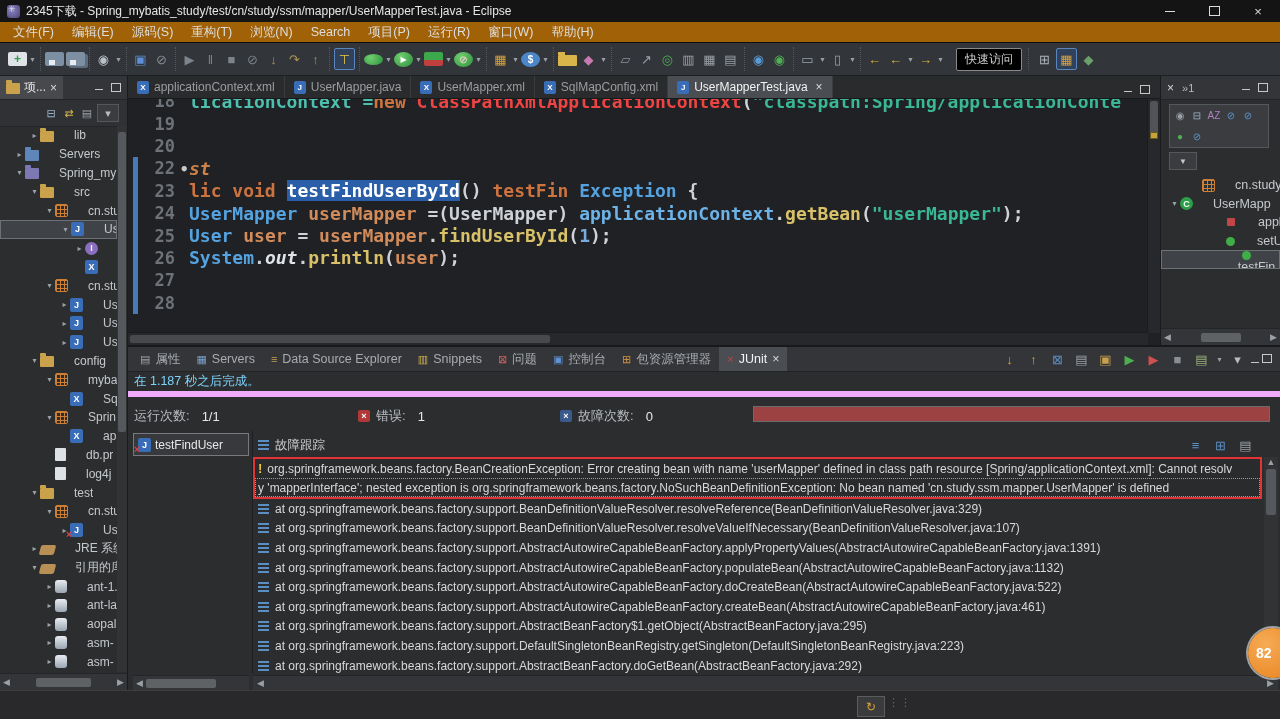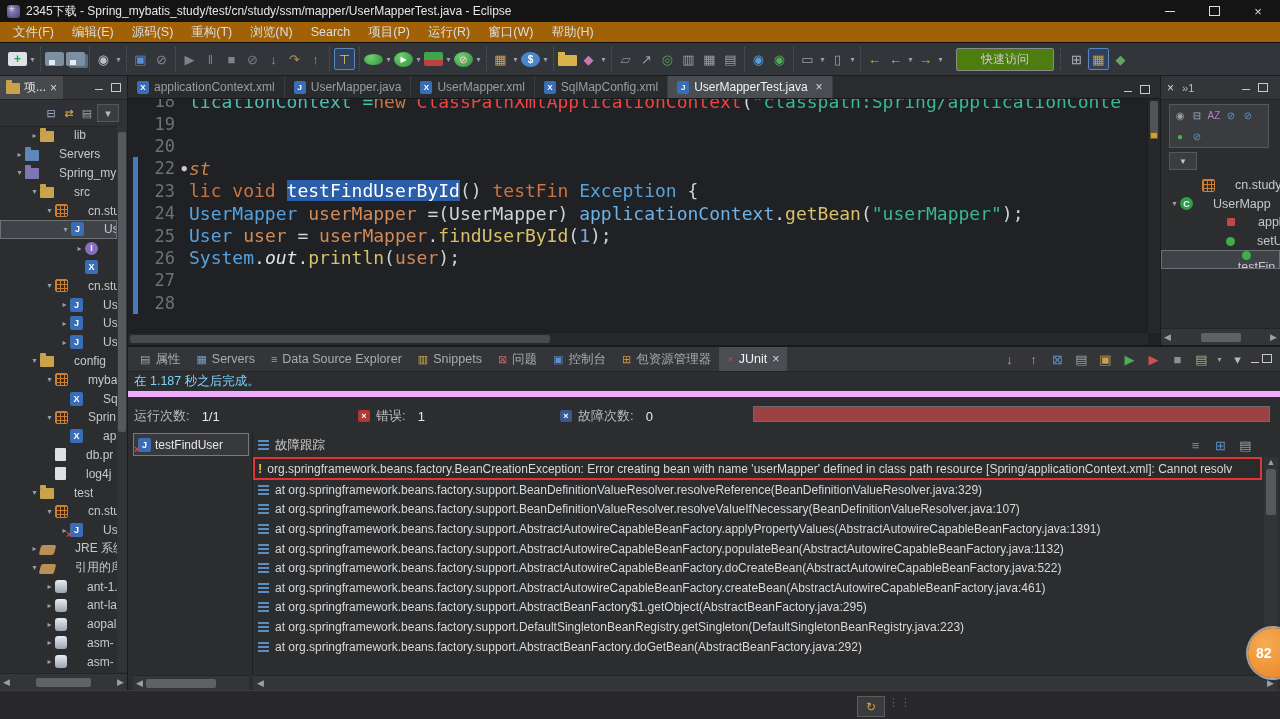--- a/index.html
+++ b/index.html
@@ -36,22 +36,22 @@
   .k-ofolder{width:15px;height:11px;background:#d8b44a;border-radius:1px;position:relative;margin-top:2px}
   .k-ofolder::before{content:"";position:absolute;top:-3px;left:0;width:7px;height:3px;background:#d8b44a}
   .k-run,.k-rundot,.k-runx{width:15px;height:15px;border-radius:50%;background:radial-gradient(circle at 35% 30%,#6fcf6f,#2e8f3e)}
   .k-run::after{content:"▶";color:#fff;font-size:8px;display:block;text-align:center;line-height:15px}
   .k-rundot{width:11px;height:11px}
   .k-runx::after{content:"⊘";color:#ffd3d3;font-size:10px;display:block;text-align:center;line-height:15px}
   .k-cov{width:14px;height:14px;background:linear-gradient(180deg,#3da84b 60%,#c04040 60%);border-radius:2px}
   .k-dollar{width:15px;height:15px;border-radius:50%;background:#4a86c8;color:#fff;font-size:10px;font-weight:bold;
             display:inline-flex;align-items:center;justify-content:center}
   .k-dollar::after{content:"$"}
-  #quickaccess{margin-left:8px;border:1px solid #8a8a8a;background:#4d7c0f;color:#cfcfcf;
-               font-size:12px;padding:2px 24px;border-radius:2px}
+  #quickaccess{margin-left:8px;border:1px solid #8a8a8a;background:#000000;color:#cfcfcf;
+               font-size:12px;padding:2px 8px;border-radius:2px}
   
   #explorer{position:absolute;left:0;top:76px;width:128px;height:614px;background:#2b2d2f;
             border-right:1px solid #1a1b1c;box-sizing:border-box;overflow:hidden}
   .ptabrow{height:23px;background:#333538;display:flex;align-items:center;font-size:12px;color:#e2e2e2;
            border-bottom:1px solid #232426}
   .ptab{display:flex;align-items:center;background:#47494d;height:23px;padding:0 6px;gap:4px}
   .minmax{margin-left:auto;display:flex;gap:8px;padding-right:6px;color:#c8c8c8}
   .minmax .minbar{width:8px;height:1px;background:#c8c8c8;display:inline-block;margin-bottom:2px}
   .minmax .maxbox{width:8px;height:7px;border:1px solid #c8c8c8;display:inline-block}
   .ptoolbar{height:26px;display:flex;align-items:center;justify-content:flex-end;gap:2px;padding:0 8px;
@@ -92,21 +92,21 @@
   
   #editor{position:absolute;left:128px;top:76px;width:1032px;height:269px;background:#202124;overflow:hidden}
   .etabs{height:22px;background:#2a2b2d;display:flex;align-items:flex-end;font-size:12px;color:#9a9da1;
          border-bottom:1px solid #18191a}
   .etab{display:flex;align-items:center;gap:5px;padding:0 9px;height:22px;border-right:1px solid #3a3c3e;white-space:nowrap}
   .etab .fti{width:12px;height:13px;background:#3a6db8;color:#fff;font:bold 8px "Liberation Sans",sans-serif;
              display:inline-flex;align-items:center;justify-content:center;border-radius:2px;flex:none}
   .etab.active{background:#4a4d52;color:#f2f2f2}
   .etab .close{color:#d8d8d8;font-size:12px;margin-left:3px}
   .ecode{position:absolute;left:0;right:12px;top:23px;bottom:12px;overflow:hidden;
-         font-family:"DejaVu Sans Mono",monospace;font-weight:400;font-size:18px}
+         font-family:"DejaVu Sans Mono",monospace;font-weight:700;font-size:18px}
   .codeinner{margin-top:-9px}
   .cline{height:22.4px;display:flex;align-items:center;white-space:pre}
   .gut{width:57px;flex:none;position:relative;display:flex;align-items:center;justify-content:flex-end;height:100%}
   .lnum{color:#6d7278;font-size:17px;padding-right:10px}
   .chg{position:absolute;left:5px;top:0;bottom:0;width:5px;background:#4879b8}
   .bullet{position:absolute;right:-2px;color:#c8c8c8;font-size:9px}
   .ctext{padding-left:4px}
   .c-kw{color:#cc7340}.c-tyb{color:#54a3e0}.c-tyg{color:#ef4444}.c-vor{color:#d28b5a}
   .c-vbl{color:#6db3e8}.c-vteal{color:#4dbfae}.c-mth{color:#d8c168}.c-str{color:#3ab795}
   .c-num{color:#78aade}.c-pl{color:#ced2d6}
@@ -655,20 +655,23 @@
         <span class="tbtn" style="color: rgb(91, 143, 196);">⊞</span>
         <span class="tbtn" style="color: rgb(154, 160, 166);">▤</span>
       </div>
 
     <div class="tracewrap" id="tracewrap">
         <div class="errbox">
           <div class="errline">
             <span class="bang">!</span>
             <span>org.springframework.beans.factory.BeanCreationException: Error creating bean with name 'userMapper' defined in class path resource [Spring/applicationContext.xml]: Cannot resolv</span>
           </div>
+          <div class="errline focus">
+            <span>y 'mapperInterface'; nested exception is org.springframework.beans.factory.NoSuchBeanDefinitionException: No bean named 'cn.study.ssm.mapper.UserMapper' is defined</span>
+          </div>
         </div>
         <div class="trline">
           <span class="i-stack"></span>
           <span>at org.springframework.beans.factory.support.BeanDefinitionValueResolver.resolveReference(BeanDefinitionValueResolver.java:329)</span>
         </div>
         <div class="trline">
           <span class="i-stack"></span>
           <span>at org.springframework.beans.factory.support.BeanDefinitionValueResolver.resolveValueIfNecessary(BeanDefinitionValueResolver.java:107)</span>
         </div>
         <div class="trline">

